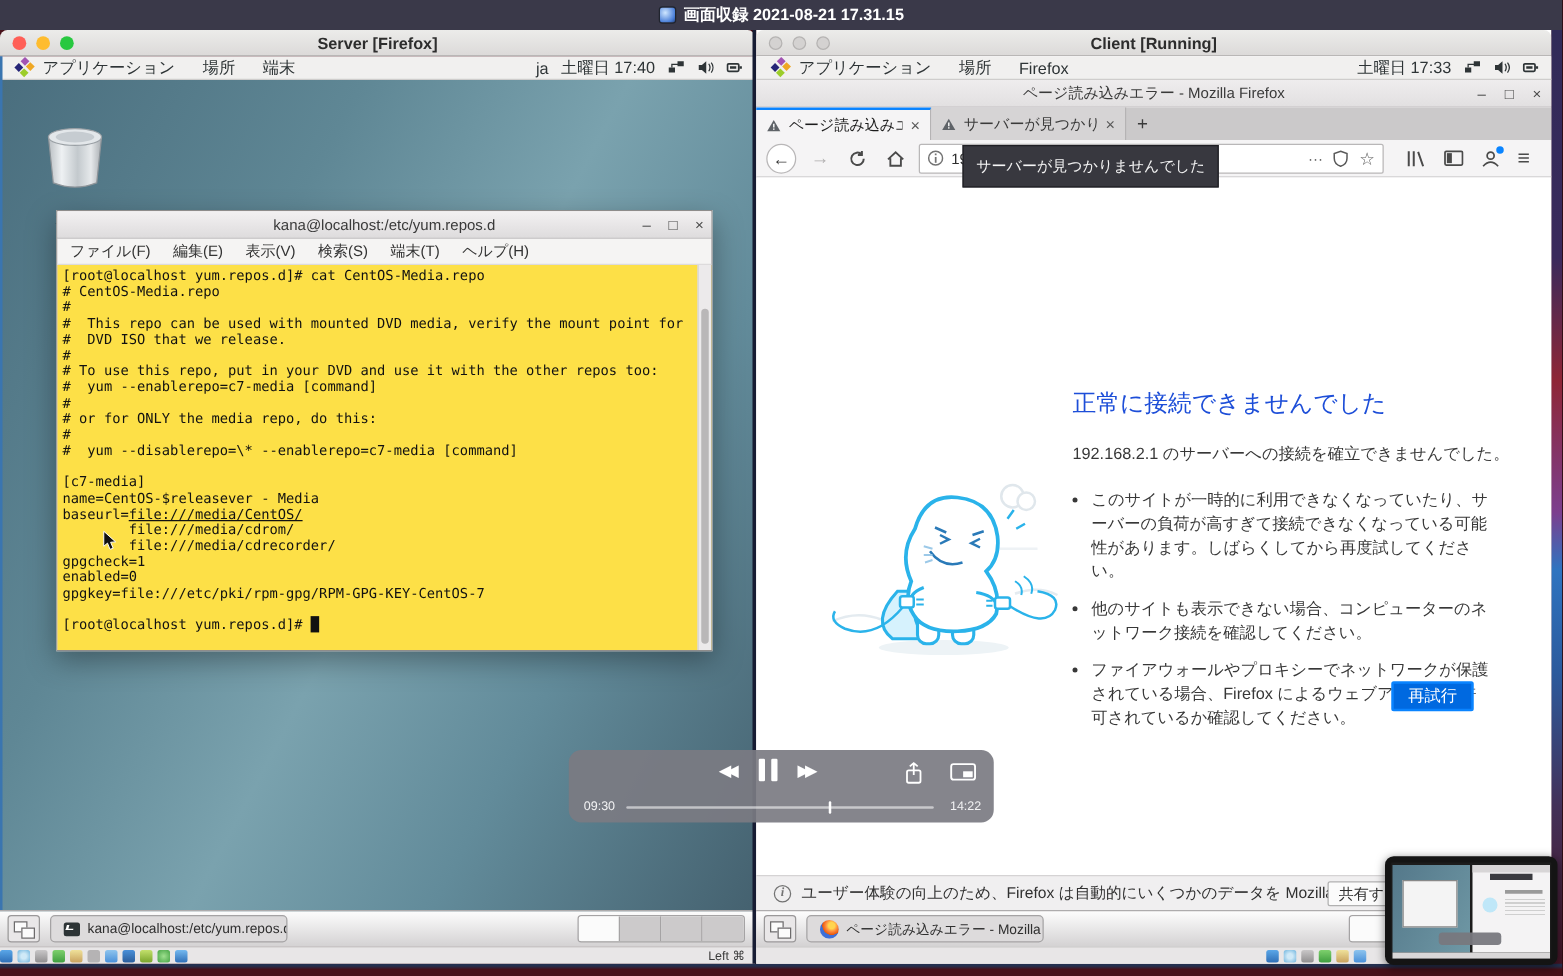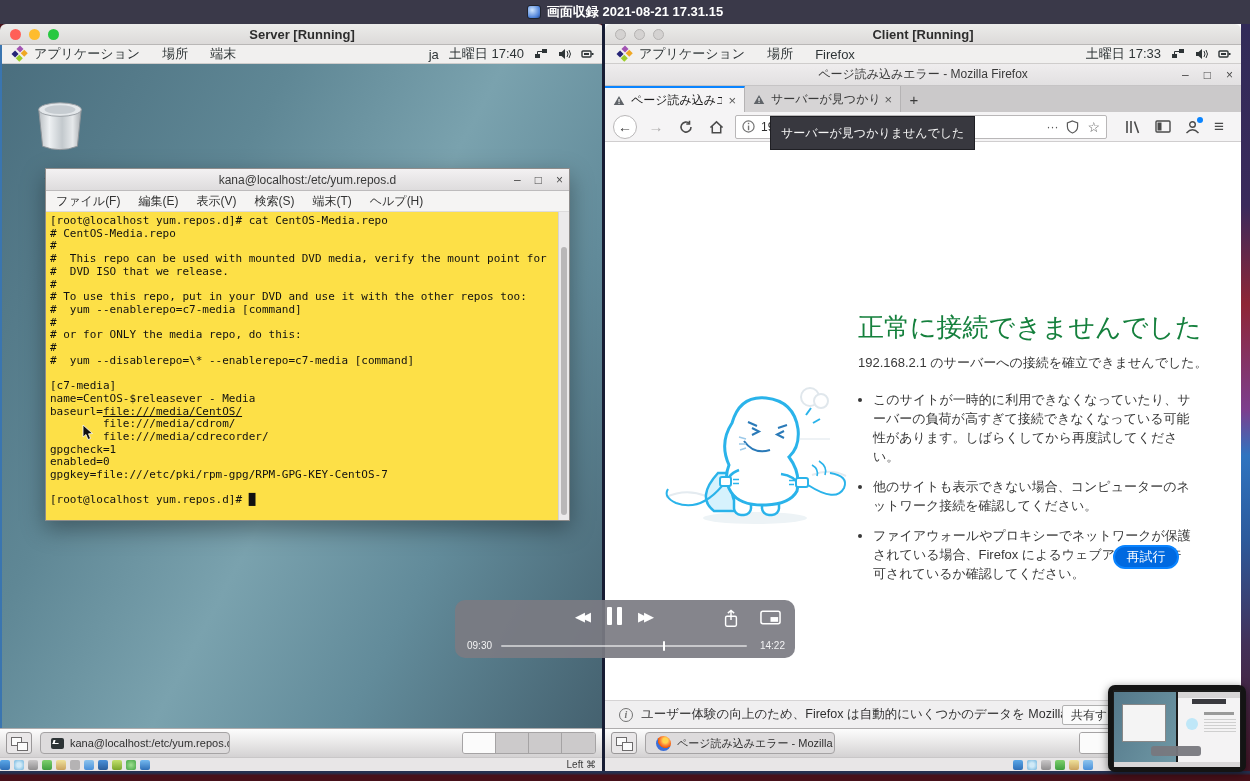--- a/index.html
+++ b/index.html
@@ -112,26 +112,26 @@
   .urlbar input { border:none; outline:none; flex:1; font-size:12px; color:#2e2e2e; font-family:"Liberation Sans",sans-serif; background:transparent; }
   .url-right { display:flex; align-items:center; gap:8px; color:#5a5a5a; font-size:12px; }
   .nav-right { display:flex; align-items:center; gap:14px; margin-left:10px; color:#4a4a4a; }
   .acct { position:relative; }
   .acct .dot { position:absolute; right:-3px; top:-3px; width:6px; height:6px; border-radius:50%; background:#0a84ff; }
   .tooltip { position:absolute; left:165px; top:92px; height:27px; background:#38383f; border:1px solid #1f1f24;
       color:#f5f5f5; font-size:12px; display:flex; align-items:center; padding:16px 10px; z-index:30; }
 
   .ff-content { position:absolute; left:0; top:118px; right:0; height:558px; background:#fff; }
   .err-illustration { position:absolute; left:55px; top:235px; width:195px; height:150px; }
-  .err-title { position:absolute; left:253px; top:168px; font-size:26px; color:#15803d; }
+  .err-title { position:absolute; left:253px; top:168px; font-size:19px; color:#1d4ed8; }
   .err-sub { position:absolute; left:253px; top:212px; font-size:13px; color:#383838; }
   .err-bullets { position:absolute; left:268px; top:248px; width:318px; font-size:13px; color:#383838; line-height:19px; }
   .err-bullets li { margin-bottom:11px; }
   .retry-btn { position:absolute; left:508px; top:403px; width:66px; height:24px; background:#0069e0; border:2px solid #0a84ff;
-      color:#fff; font-size:13px; display:flex; align-items:center; justify-content:center; border-radius:12px; }
+      color:#fff; font-size:13px; display:flex; align-items:center; justify-content:center; border-radius:2px; }
 
   .notifbar { position:absolute; left:0; bottom:43px; right:0; height:28px; background:#f0eff0; border-top:1px solid #d5d3d4;
       display:flex; align-items:center; gap:8px; padding:0 14px; font-size:12.5px; color:#303030; }
   .share-btn { position:absolute; left:457px; top:4px; width:150px; height:20px; background:#fbfbfb; border:1px solid #b1b1b1;
       border-radius:2px; font-size:12px; color:#303030; display:flex; align-items:center; padding-left:8px; overflow:hidden; white-space:nowrap; }
   .info-circle { width:14px; height:14px; border:1.5px solid #737373; border-radius:50%; color:#737373;
       font-size:10px; font-weight:bold; display:inline-flex; align-items:center; justify-content:center; flex:none;
       font-family:"Liberation Serif", serif; font-style:italic; }
   .ff-logo { width:15px; height:15px; border-radius:50%; flex:none;
       background:radial-gradient(circle at 62% 30%, #ffd54f 0 18%, #ff8a3c 34%, #e8590c 52%, rgba(0,0,0,0) 54%),
@@ -182,21 +182,21 @@
   <div class="wall-right"></div>
   <div class="bottom-strip"></div>
 
   <div class="vm" id="server-vm">
     <div class="vm-titlebar">
       <div class="lights">
         <span class="light l-red"></span>
         <span class="light l-yel"></span>
         <span class="light l-grn"></span>
       </div>
-      <span>Server [Running]</span>
+      <span>Server [Firefox]</span>
     </div>
 
     <div class="gnomebar">
       <div class="gnome-left">
         <span class="centos-logo">
             <i></i>
             <i></i>
             <i></i>
             <i></i>
           </span>

